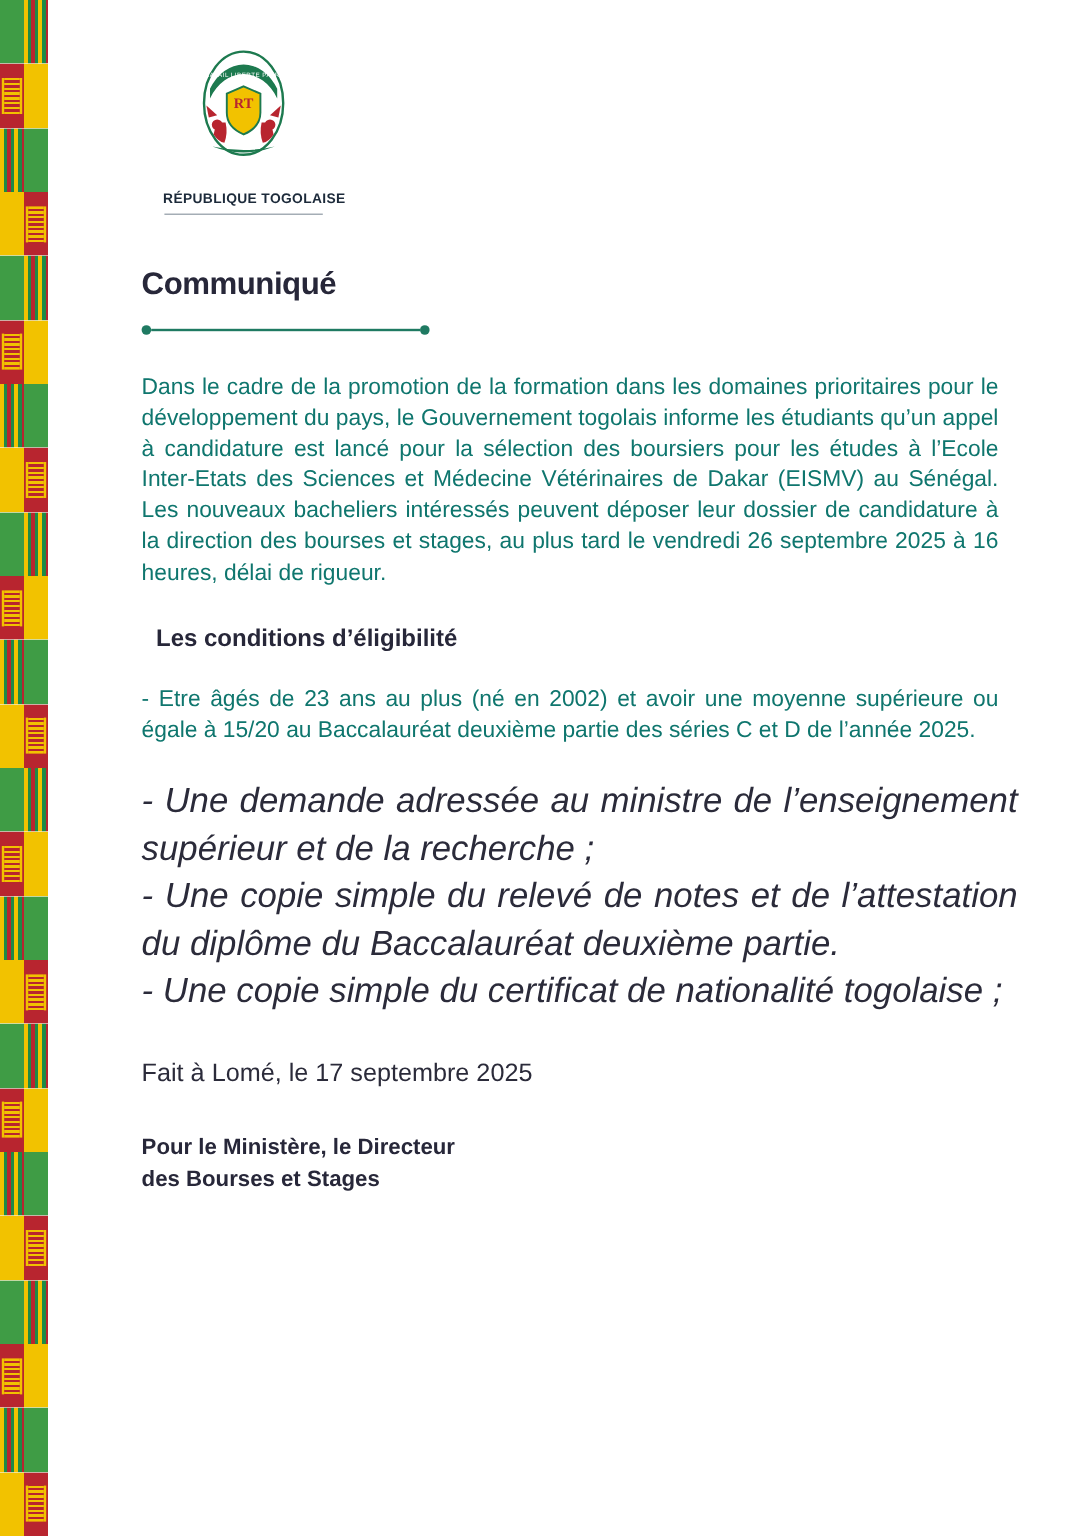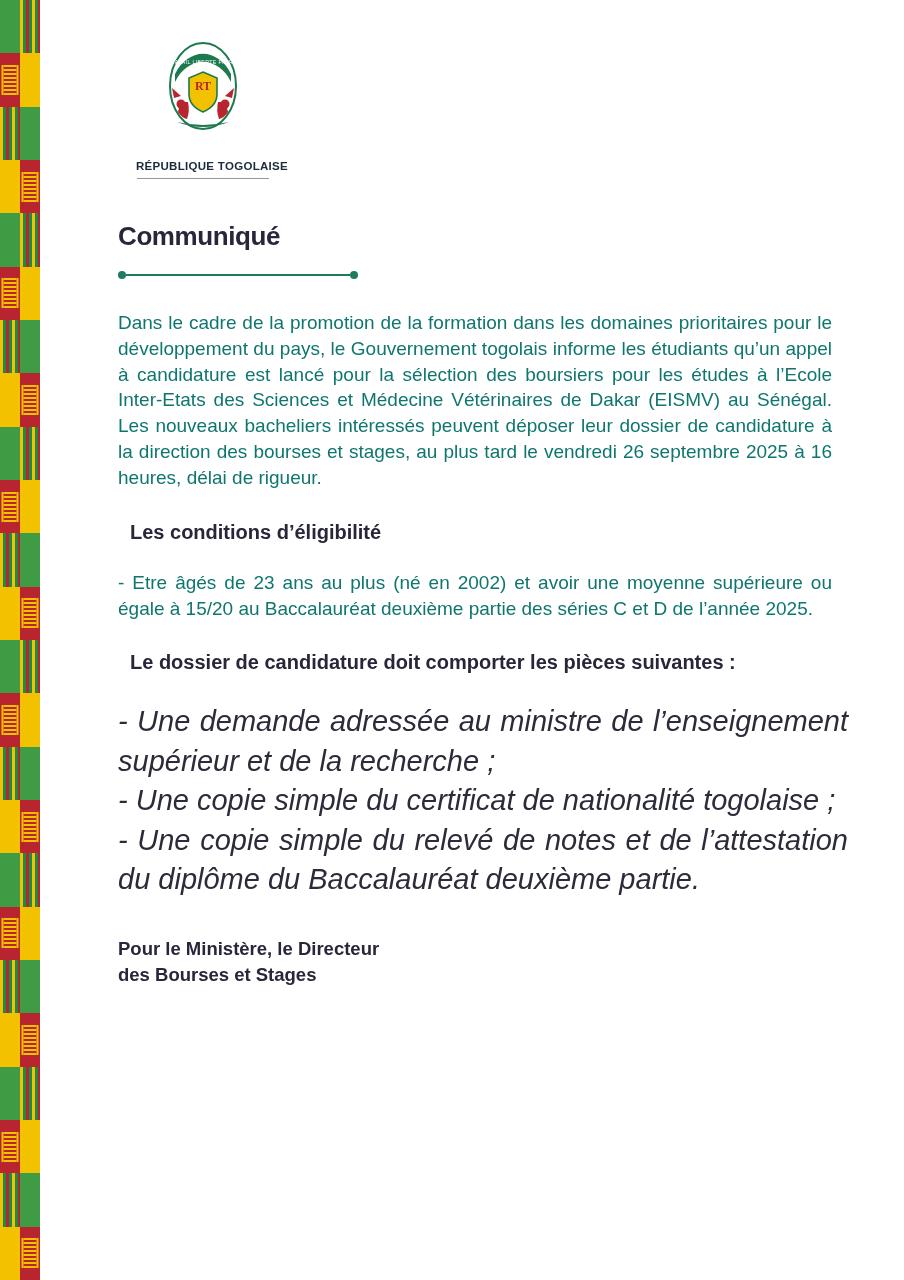--- a/index.html
+++ b/index.html
@@ -388,28 +388,28 @@
       <span class="line"></span>
       <span class="dot right"></span>
     </div>
 
     <p class="para first">Dans le cadre de la promotion de la formation dans les domaines prioritaires pour le développement du pays, le Gouvernement togolais informe les étudiants qu’un appel à candidature est lancé pour la sélection des boursiers pour les études à l’Ecole Inter-Etats des Sciences et Médecine Vétérinaires de Dakar (EISMV) au Sénégal. Les nouveaux bacheliers intéressés peuvent déposer leur dossier de candidature à la direction des bourses et stages, au plus tard le vendredi 26 septembre 2025 à 16 heures, délai de rigueur.</p>
 
     <h2 class="subhead">Les conditions d’éligibilité</h2>
 
     <p class="para">- Etre âgés de 23 ans au plus (né en 2002) et avoir une moyenne supérieure ou égale à 15/20 au Baccalauréat deuxième partie des séries C et D de l’année 2025.</p>
 
-    <h2 class="subhead">Le dossier de candidature doit comporter les pièces suivantes :</h2>
 
     <div class="list-block">
       <div class="item">-  Une demande adressée au ministre de l’enseignement supérieur et de la recherche ;</div>
+      <div class="item">- Une copie simple du relevé de notes et de l’attestation du diplôme du Baccalauréat deuxième partie.</div>
       <div class="item nojustify">- Une copie simple du certificat de nationalité togolaise ;</div>
-      <div class="item">- Une copie simple du relevé de notes et de l’attestation du diplôme du Baccalauréat deuxième partie.</div>
-    </div>
-
+    </div>
+
+    <p class="place-date">Fait à Lomé, le 17 septembre 2025</p>
 
     <div class="signature">
       <div>Pour le Ministère, le Directeur</div>
       <div>des Bourses et Stages</div>
     </div>
 
   </div>
 </div>
 
 </body></html>

